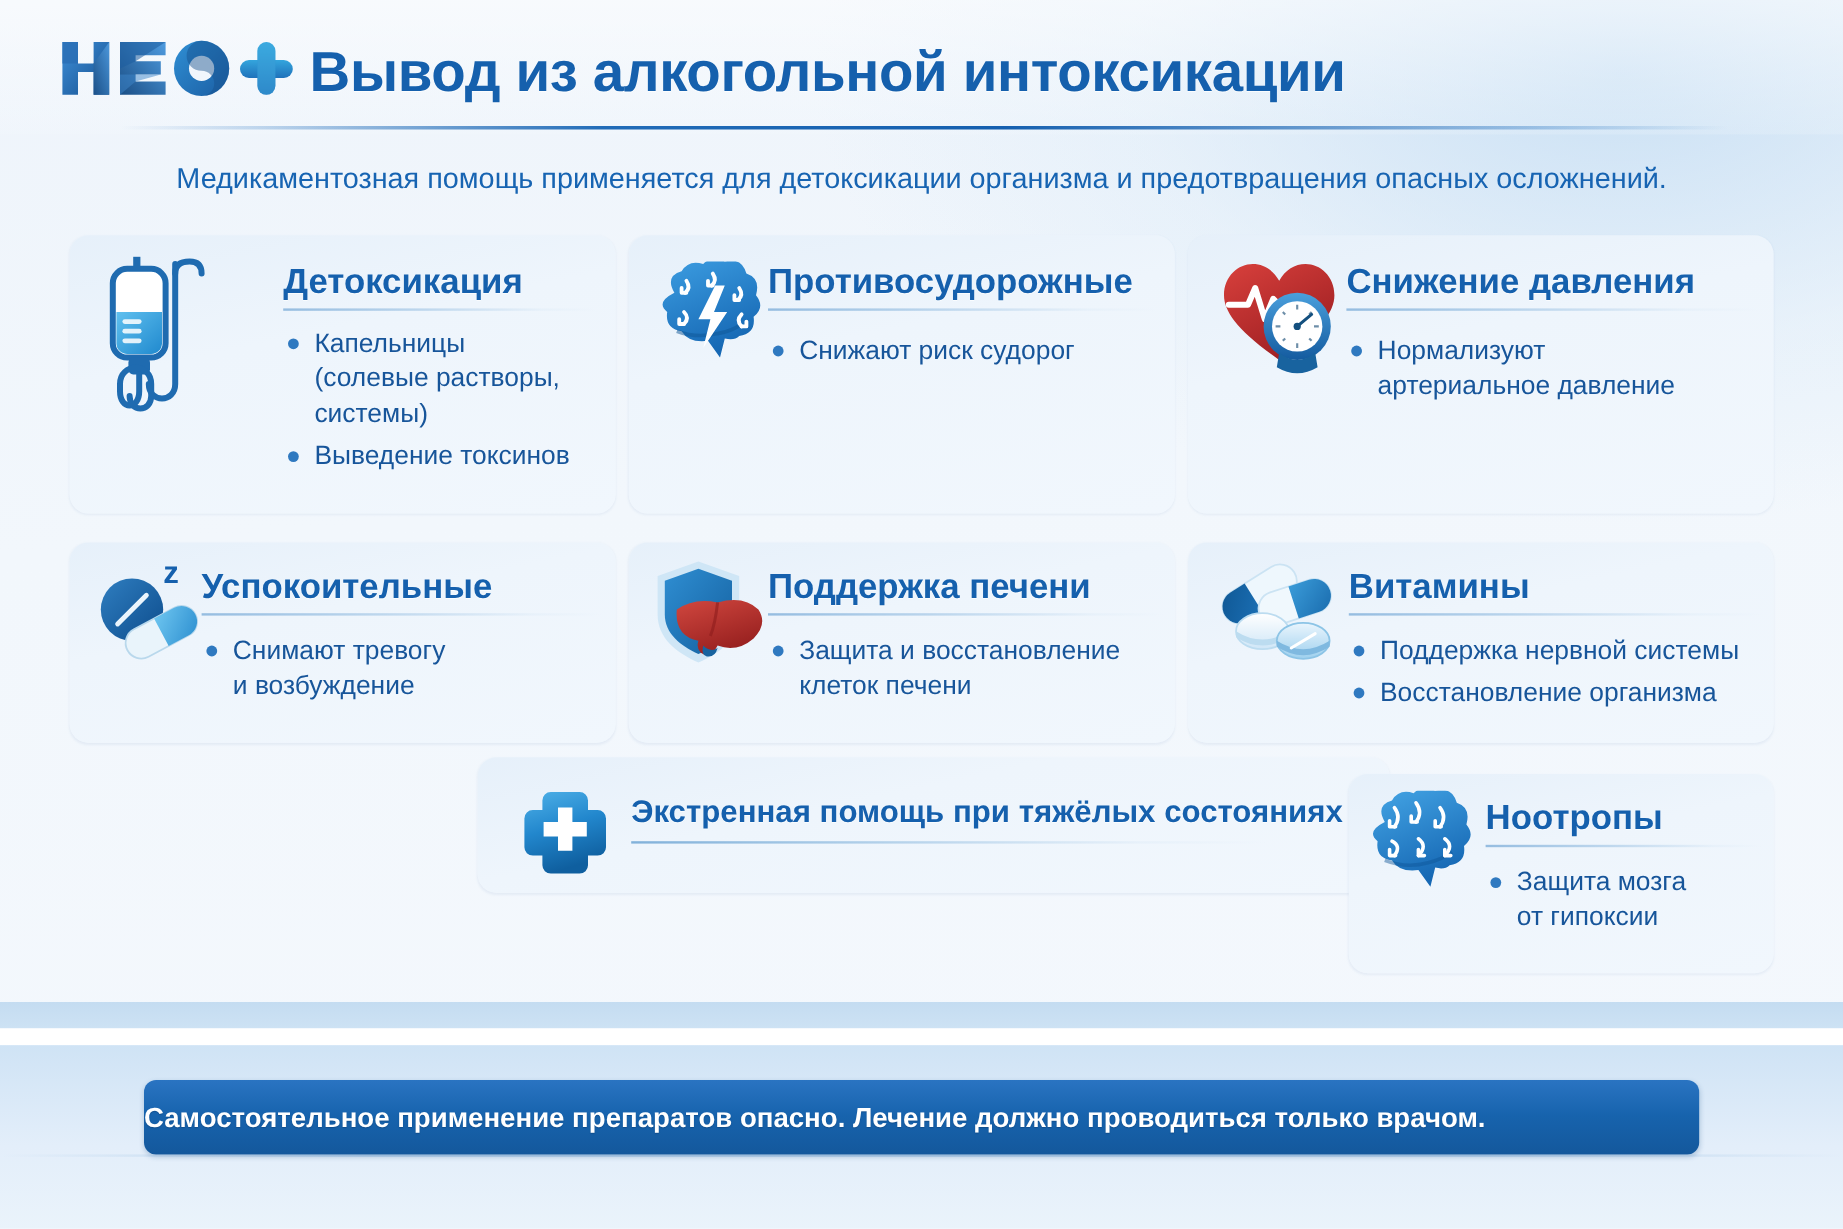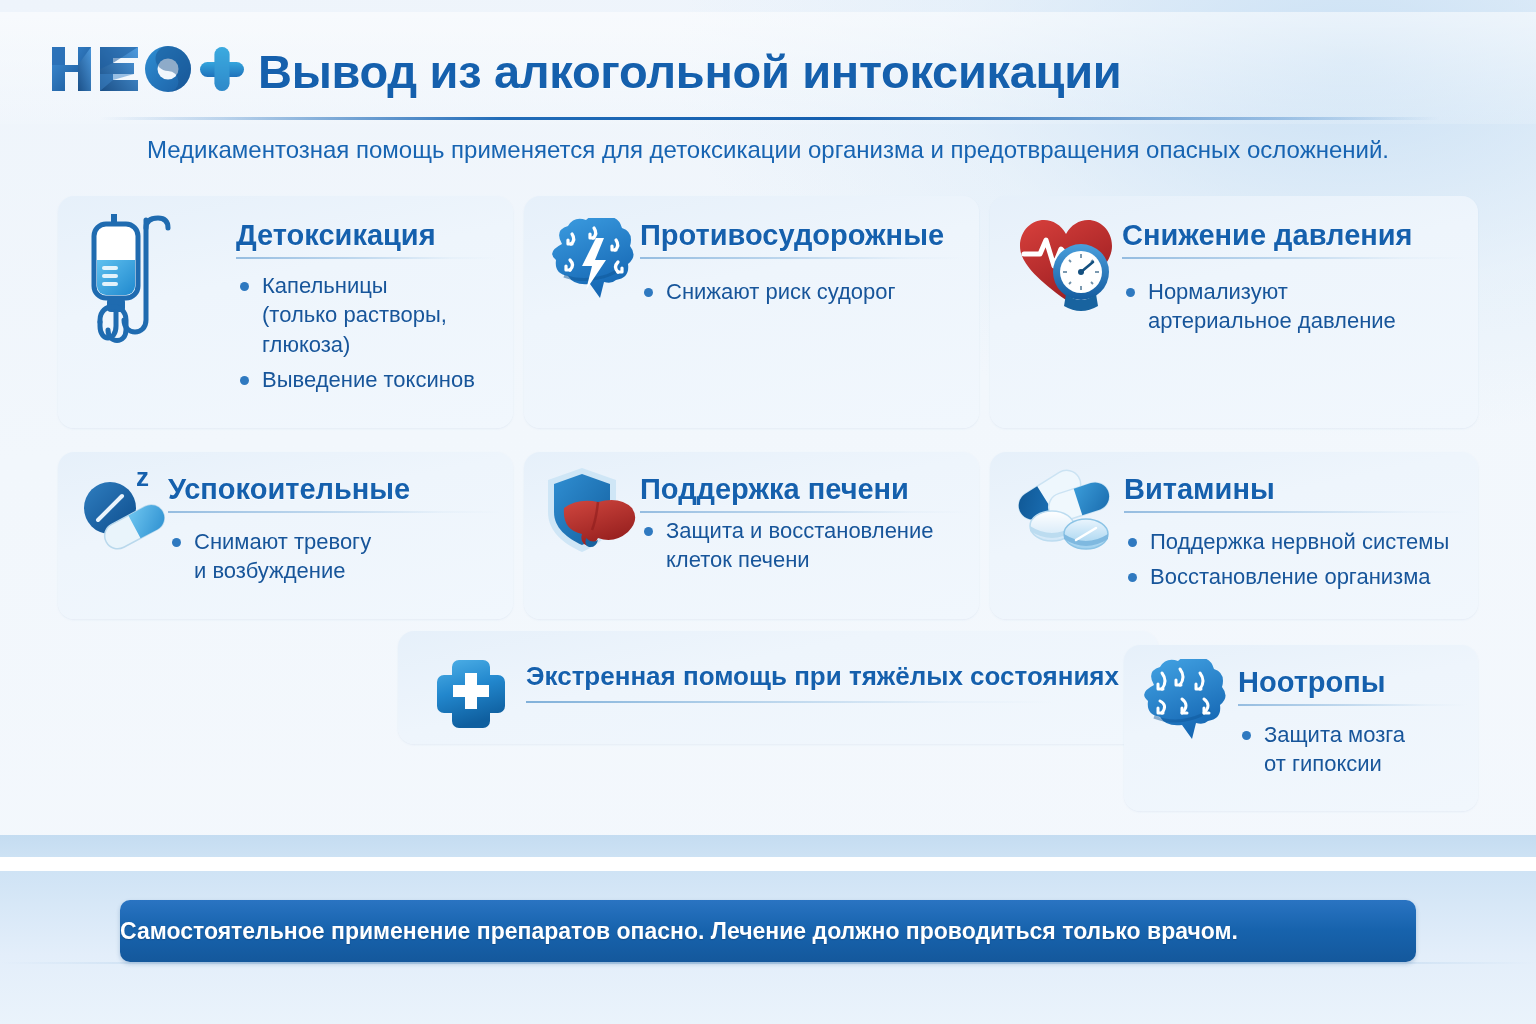--- a/index.html
+++ b/index.html
@@ -14,21 +14,21 @@
     font-family: "Liberation Sans", sans-serif;
     background:
       radial-gradient(ellipse 900px 500px at 88% 6%, rgba(196,221,243,0.85) 0%, rgba(214,232,247,0.35) 45%, rgba(240,246,252,0) 75%),
       linear-gradient(175deg, #eef4fb 0%, #f2f7fc 40%, #f4f8fd 100%);
     position: relative;
   }
 
   
   .header {
     position: absolute;
-    left: 0; top: 12px;
+    left: 0; top: 0;
     width: 1536px; height: 112px;
     background: linear-gradient(180deg, rgba(255,255,255,0.55) 0%, rgba(244,249,253,0.2) 100%);
   }
   .logo {
     position: absolute;
     left: 48px; top: 29px;
     width: 200px; height: 56px;
   }
   .title {
     position: absolute;
@@ -268,21 +268,21 @@
       <path d="M24 110 v-2 c0 -18 26 -18 26 0 v10 c0 14 -18 14 -18 0" fill="none" stroke="#1f6bb0" stroke-width="5" stroke-linecap="round"></path>
       <path d="M70 8 v100 c0 16 -22 16 -22 0" fill="none" stroke="#1f6bb0" stroke-width="5" stroke-linecap="round"></path>
       <path d="M70 16 q0 -10 12 -10 q10 0 10 10" fill="none" stroke="#1f6bb0" stroke-width="5" stroke-linecap="round"></path>
     </svg>
   </div>
   <div class="card-body">
     <div class="card-title">Детоксикация</div>
     <div class="card-rule"></div>
     <ul class="bullets">
       <li>Капельницы
-(только растворы, глюкоза)</li>
+(солевые растворы, системы)</li>
       <li>Выведение токсинов</li>
     </ul>
   </div>
 </div>
 
 <div class="card" id="card-anticonv">
   <div class="card-icon" style="left:20px;top:22px">
     <svg width="96" height="92" viewBox="0 0 96 92">
       <defs>
         <linearGradient id="brnA" x1="0" y1="0" x2="0.4" y2="1">
@@ -406,21 +406,21 @@
       <path d="M40 4 L74 16 V48 C74 68 58 80 40 88 C22 80 6 68 6 48 V16 Z" fill="#cfe6f6"></path>
       <path d="M40 10 L68 20 V48 C68 64 55 74 40 81 C25 74 12 64 12 48 V20 Z" fill="url(#shd)"></path>
       <path d="M22 44 q14 -10 34 -6 q22 -6 34 6 q8 12 -4 24 q-14 12 -30 6 q-6 12 -14 6 q-4 -4 -2 -10 q-20 -4 -18 -26 Z" fill="url(#lvr)"></path>
       <path d="M56 38 q-2 18 -6 28" fill="none" stroke="#8e1d1c" stroke-width="2.5" opacity="0.6"></path>
       <path d="M44 74 q6 6 12 2 q-2 8 -9 7 q-5 -1 -3 -9 Z" fill="#18639f"></path>
     </svg>
   </div>
   <div class="card-body">
     <div class="card-title">Поддержка печени</div>
     <div class="card-rule"></div>
-    <ul class="bullets" style="margin-top:3px">
+    <ul class="bullets" style="margin-top:14px">
       <li>Защита и восстановление
 клеток печени</li>
     </ul>
   </div>
 </div>
 
 <div class="card" id="card-vitamins">
   <div class="card-icon" style="left:14px;top:10px">
     <svg width="118" height="96" viewBox="0 0 118 96">
       <defs>

